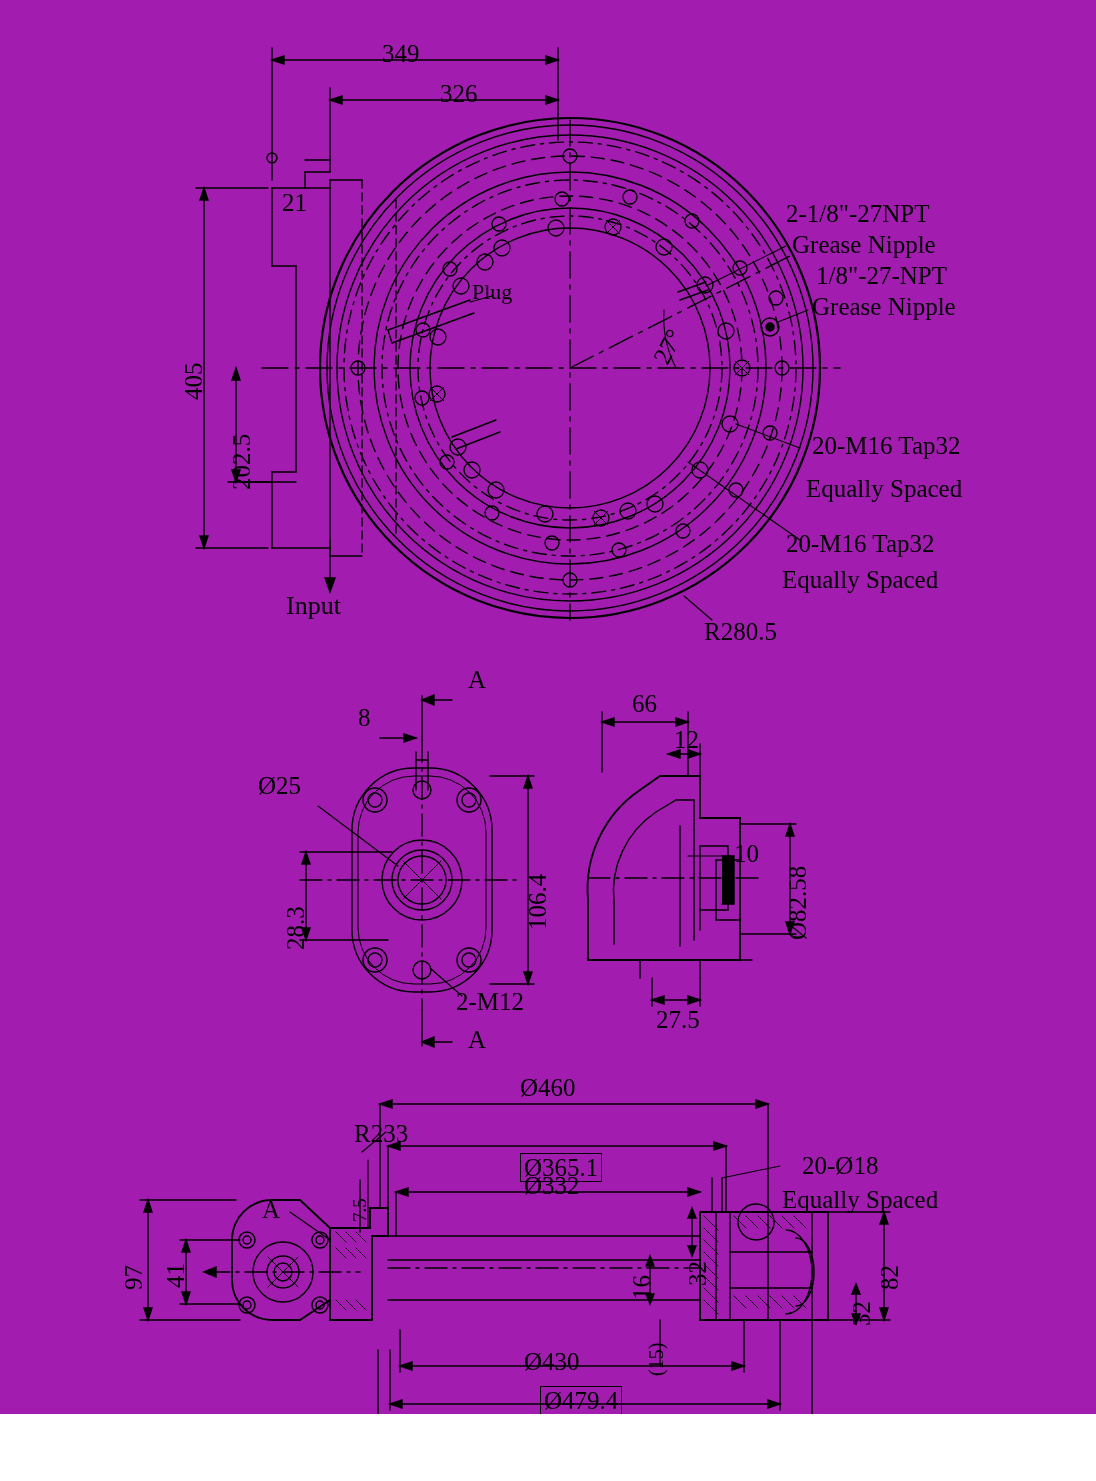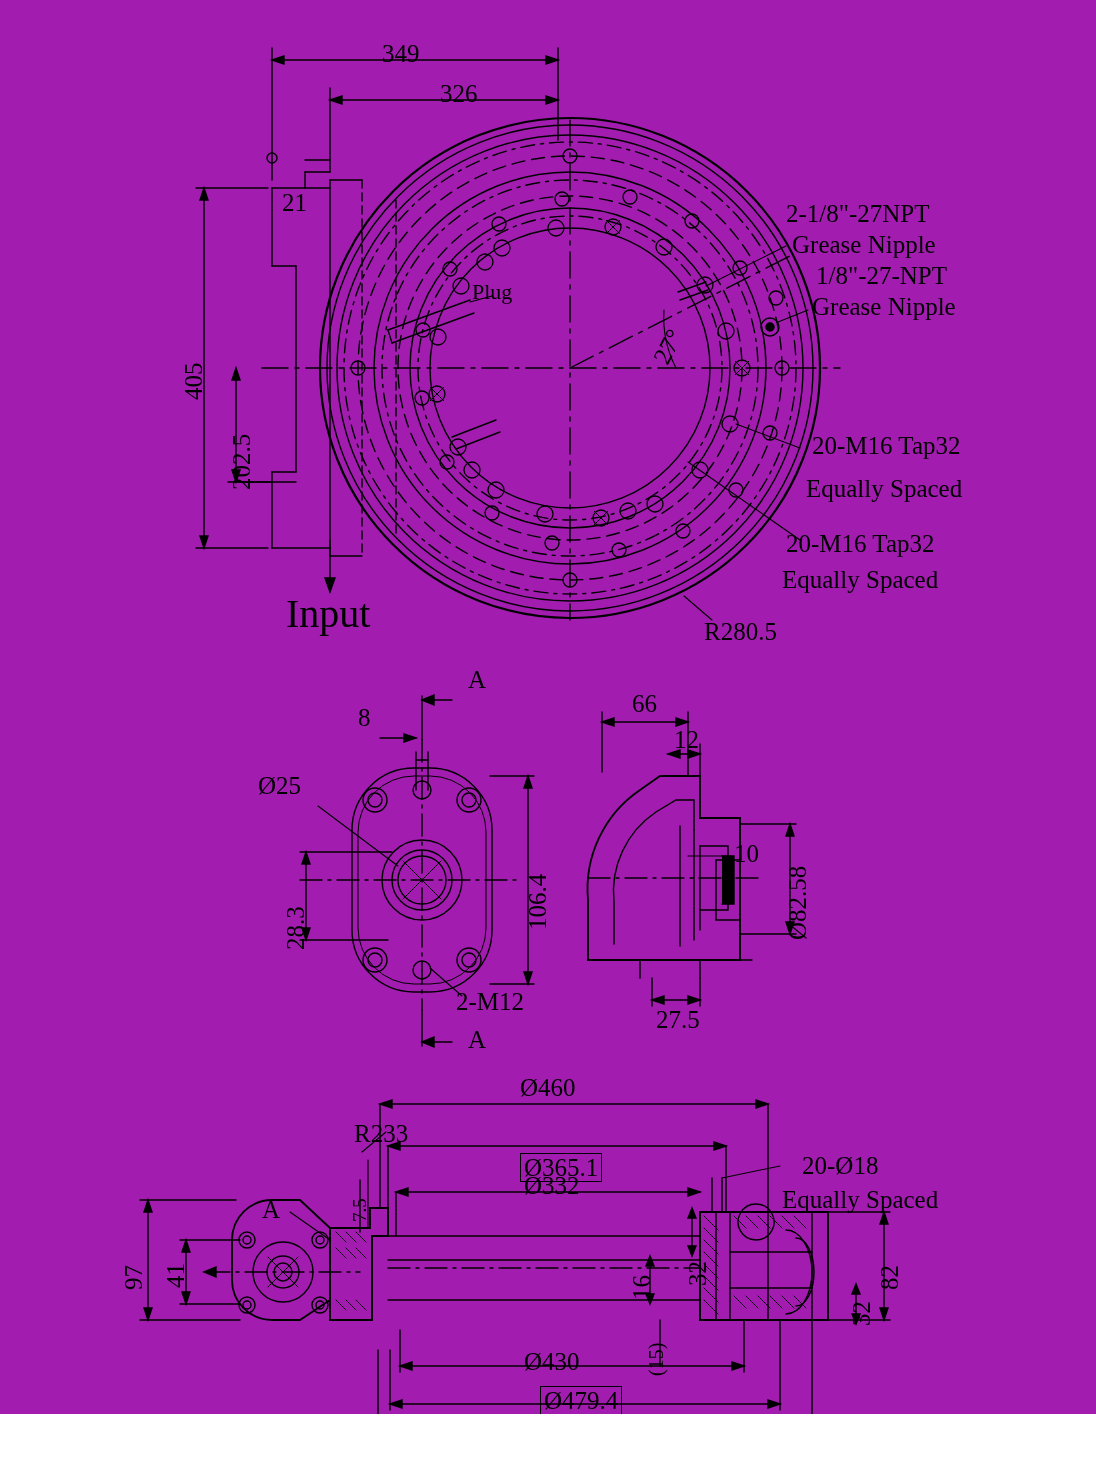--- a/index.html
+++ b/index.html
@@ -413,21 +413,21 @@
   <div class="lbl mid" style="left:472px; top:280px;">Plug</div>
   <div class="lbl big" style="left:786px; top:200px;">2-1/8"-27NPT</div>
   <div class="lbl big" style="left:792px; top:231px;">Grease Nipple</div>
   <div class="lbl big" style="left:816px; top:262px;">1/8"-27-NPT</div>
   <div class="lbl big" style="left:812px; top:293px;">Grease Nipple</div>
   <div class="lbl big" style="left:812px; top:432px;">20-M16 Tap32</div>
   <div class="lbl big" style="left:806px; top:475px;">Equally Spaced</div>
   <div class="lbl big" style="left:786px; top:530px;">20-M16 Tap32</div>
   <div class="lbl big" style="left:782px; top:566px;">Equally Spaced</div>
   <div class="lbl big" style="left:704px; top:618px;">R280.5</div>
-  <div class="lbl" style="left:286px; top:592px; font-size:40px;">Input</div>
+  <div class="lbl" style="left:286px; top:592px; font-size:26px;">Input</div>
 
   <div class="lbl big" style="left:468px; top:666px;">A</div>
   <div class="lbl big" style="left:468px; top:1026px;">A</div>
   <div class="lbl big" style="left:358px; top:704px;">8</div>
   <div class="lbl big" style="left:258px; top:772px;">Ø25</div>
   <div class="lbl big rot90" style="left:282px; top:950px;">28.3</div>
   <div class="lbl big rot90" style="left:524px; top:930px;">106.4</div>
   <div class="lbl big" style="left:456px; top:988px;">2-M12</div>
 
   <div class="lbl big" style="left:632px; top:690px;">66</div>

